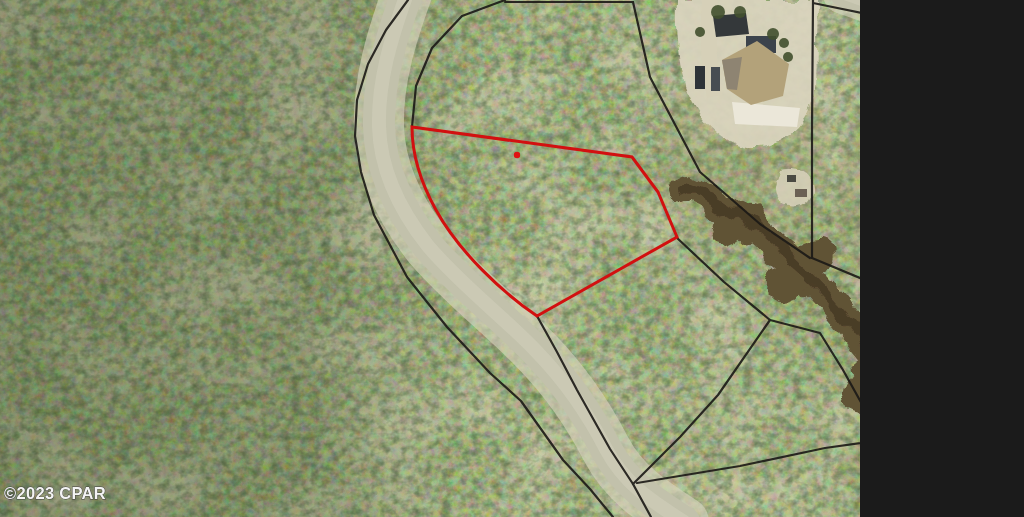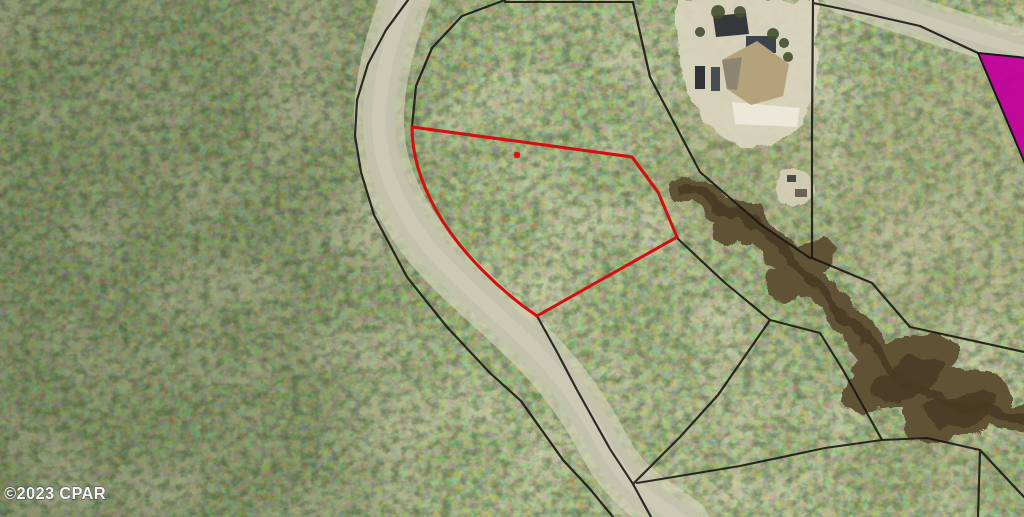--- a/index.html
+++ b/index.html
@@ -1,16 +1,16 @@
 <!DOCTYPE html>
 <html><head>
 <meta charset="utf-8">
 <style>
   html,body{margin:0;padding:0;background:#1b1b1b;}
-  .map-wrap{width:1024px;height:517px;overflow:hidden;position:relative;}
+  .map-wrap{width:860px;height:517px;overflow:hidden;position:relative;}
   svg{display:block;}
   text{font-family:"Liberation Sans","DejaVu Sans",sans-serif;}
 </style>
 </head>
 <body>
 
 <div class="map-wrap">
 <svg width="1024" height="517" viewBox="0 0 1024 517" xmlns="http://www.w3.org/2000/svg">
   <defs>
 

